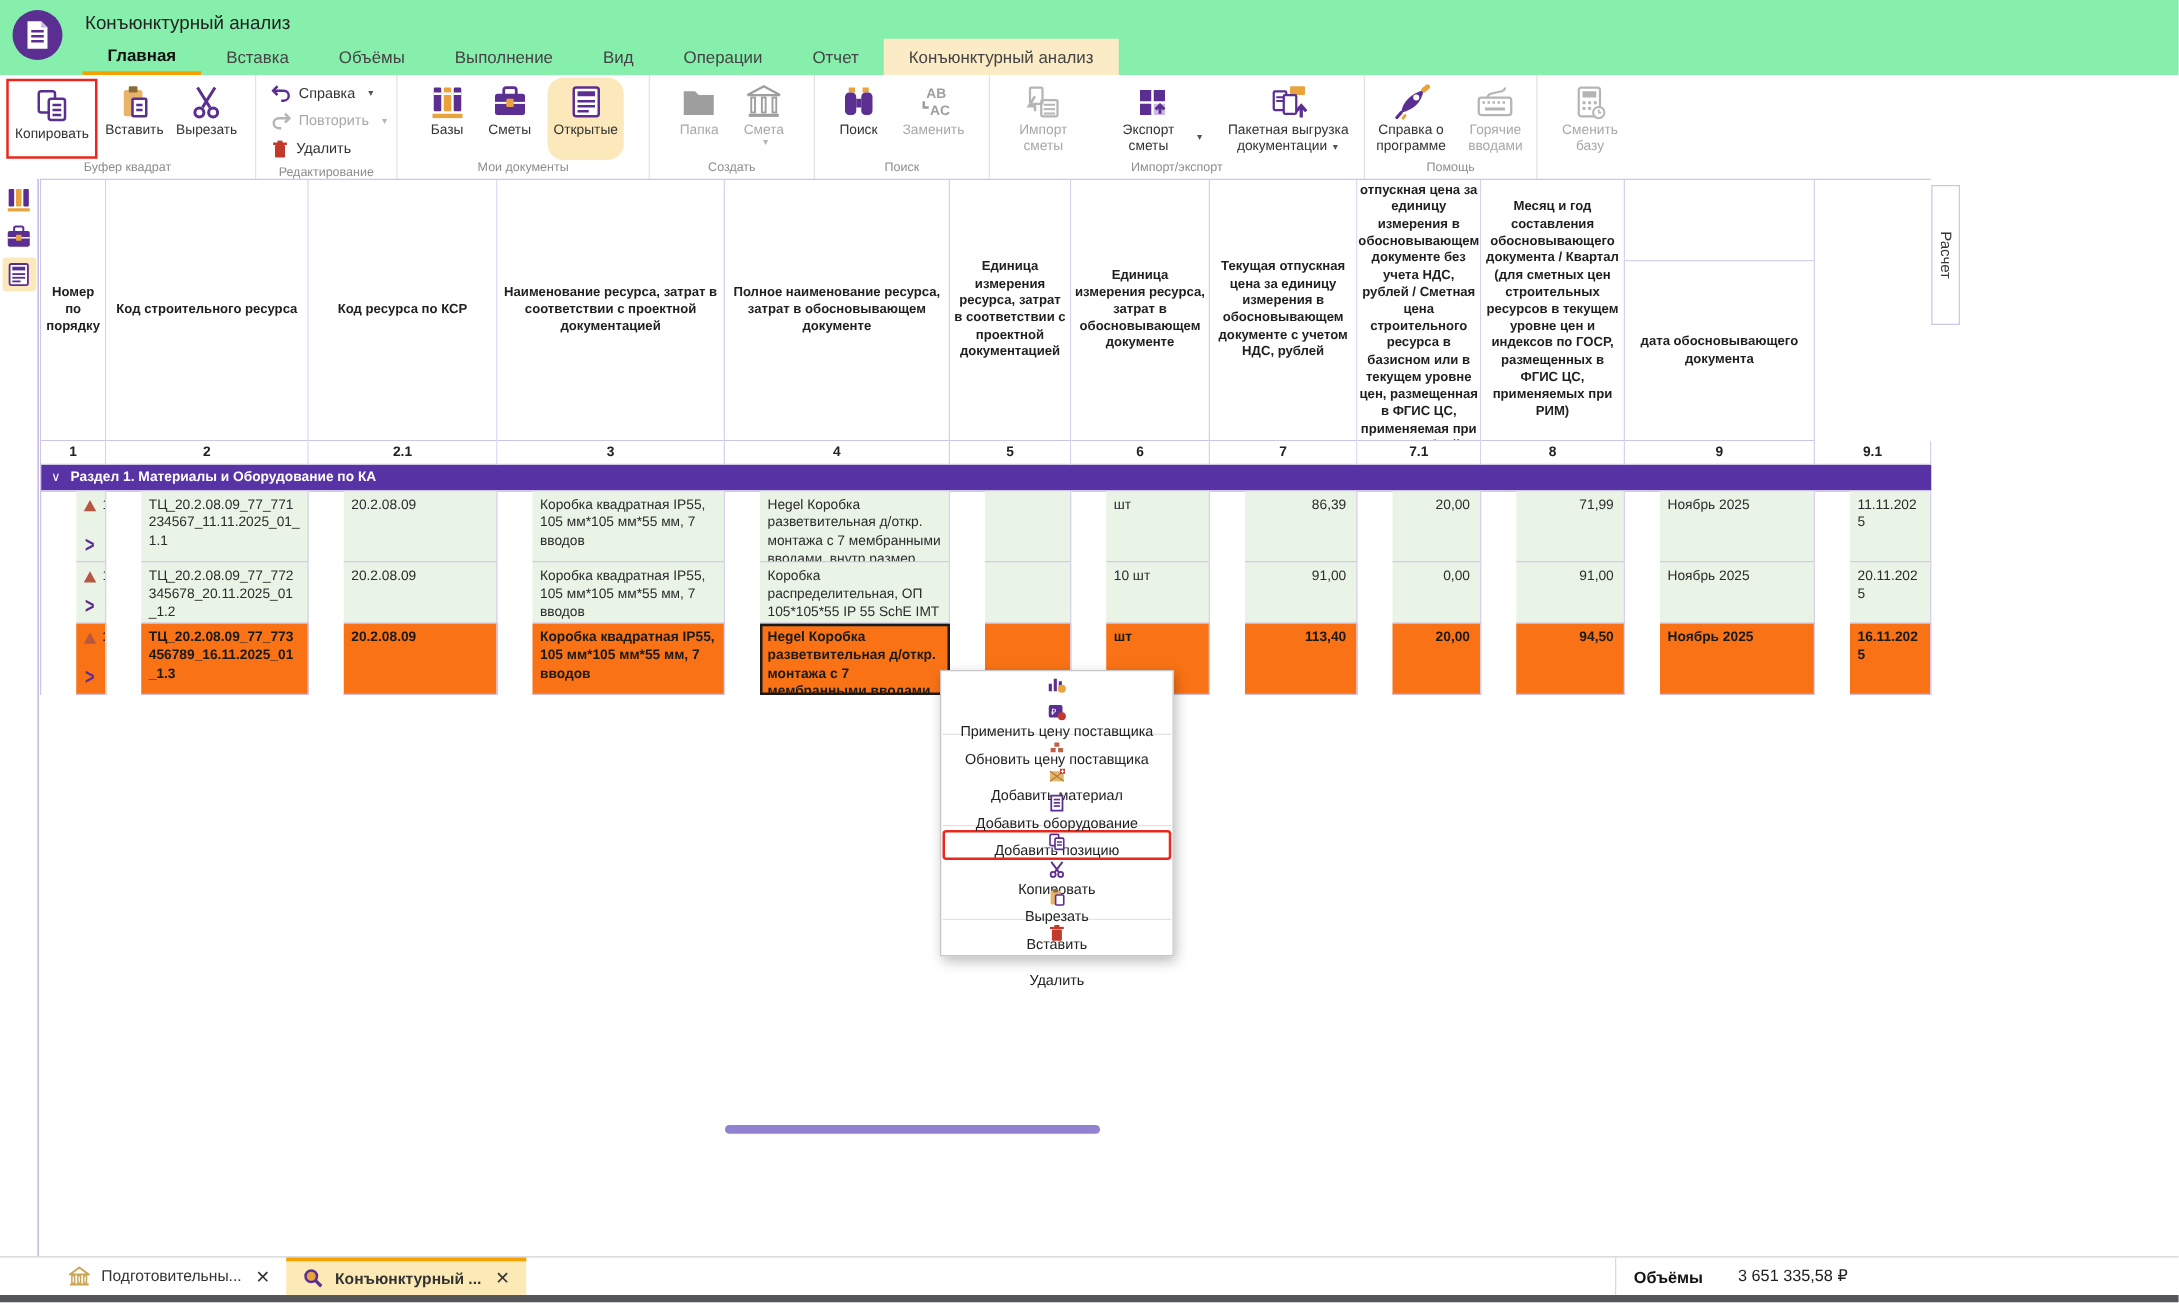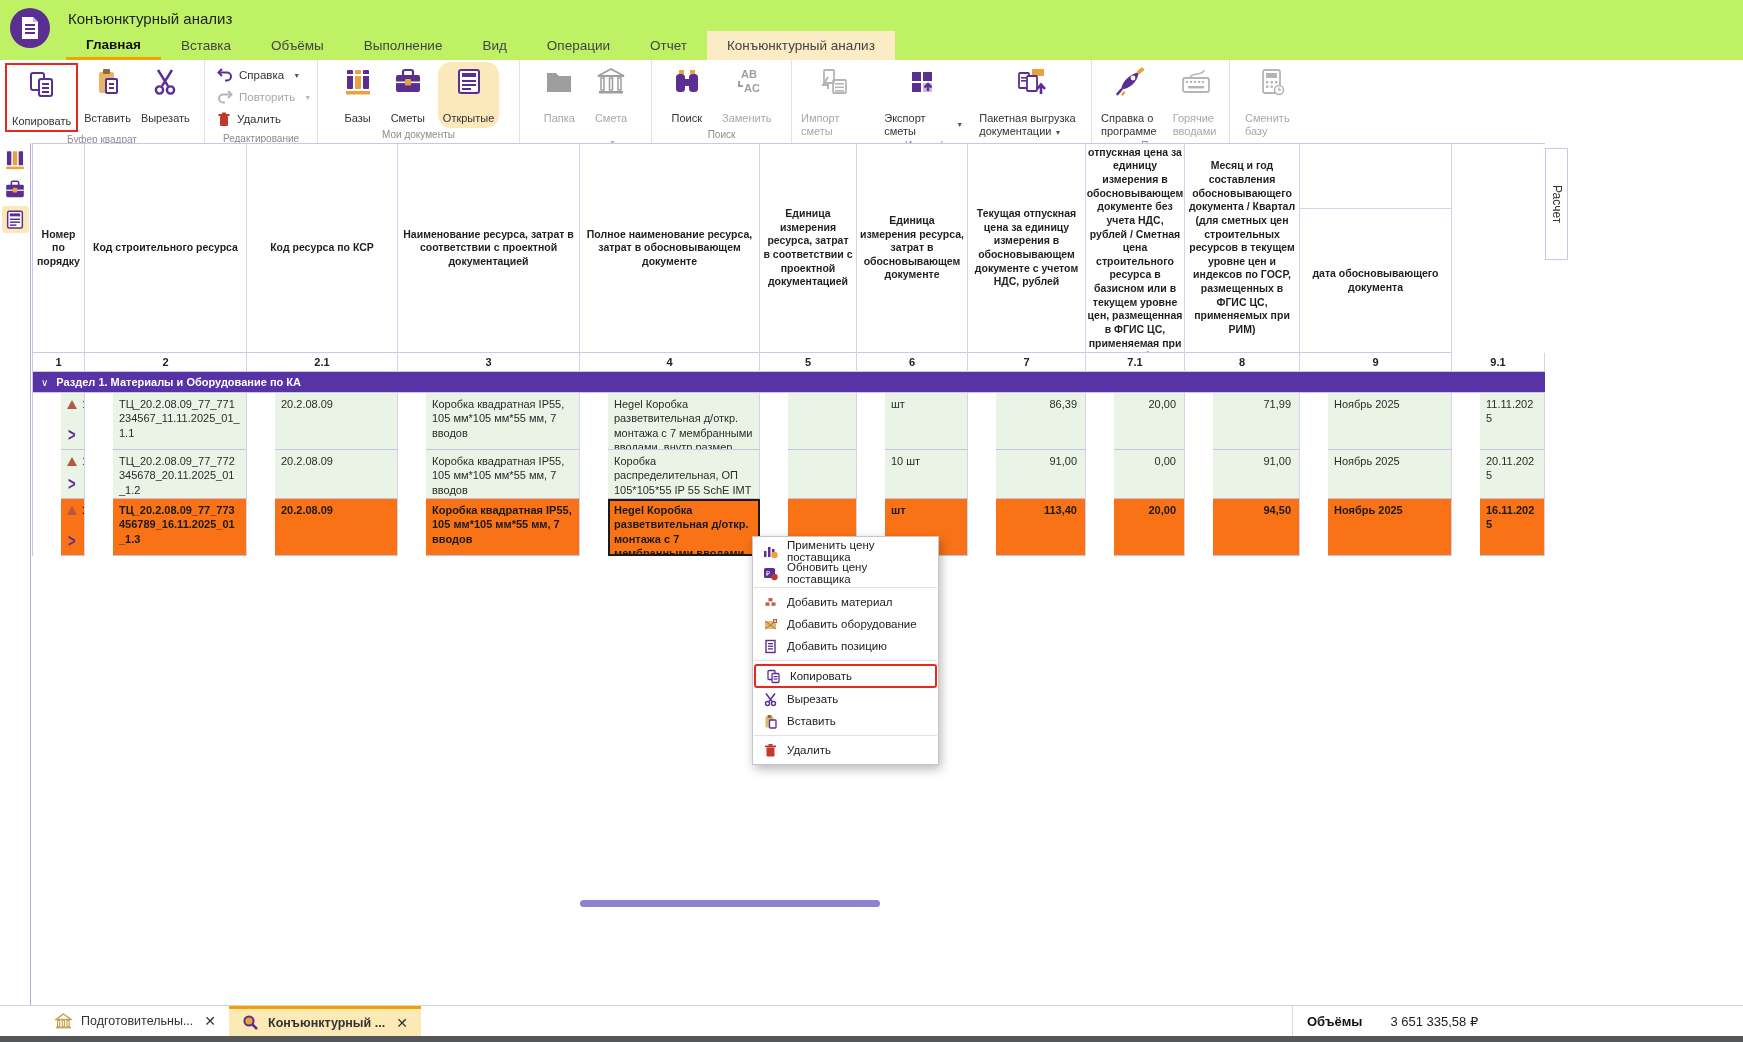--- a/index.html
+++ b/index.html
@@ -1,36 +1,36 @@
 <!DOCTYPE html>
 <html><head>
 <meta charset="utf-8">
 <style>
   * { margin:0; padding:0; box-sizing:border-box; }
   html,body { width:1743px; height:1042px; overflow:hidden; background:#fff;
     font-family:"Liberation Sans","DejaVu Sans",sans-serif; }
   #app { position:relative; width:1743px; height:1042px; background:#fff; }
 
   
-  .titlebar { position:absolute; top:0; left:0; right:0; height:60px; background:#bef264; }
+  .titlebar { position:absolute; top:0; left:0; right:0; height:60px; background:#86efac; }
   .logo { position:absolute; left:10px; top:8px; width:40px; height:40px; border-radius:50%;
     background:#5b2e91; display:flex; align-items:center; justify-content:center; }
   .app-title { position:absolute; left:68px; top:10px; font-size:15px; color:#222; }
   .rtabs { position:absolute; left:66px; bottom:0; height:29px; display:flex; align-items:stretch; }
   .rtab { padding:0 20px; font-size:13.5px; color:#444; display:flex; align-items:center; cursor:default; }
   .rtab.active { font-weight:bold; color:#111; border-bottom:3px solid #f5a200; }
   .rtab.hl { background:#fbecc5; }
 
   
   .ribbon { position:absolute; top:60px; left:0; height:83px; width:1743px; display:flex; background:#fff; }
   .rg { display:flex; flex-direction:column; border-right:1px solid #e2e2e2; }
   .rg-btns { flex:1; display:flex; align-items:stretch; padding:2px 4px 0 4px; }
   .rg-label { text-align:center; font-size:10px; color:#8d8d8d; padding:1px 0 3px 0; white-space:nowrap; }
   .rbtn { display:flex; flex-direction:column; align-items:center; justify-content:flex-start;
-    gap:14px; padding:4px 5px 2px 5px; font-size:11px; color:#333; 
+    gap:0; padding:4px 5px 2px 5px; font-size:11px; color:#333; text-align:center;
     line-height:1.15; background:none; border:none; cursor:default; }
   .rbtn .ic { height:32px; display:flex; align-items:center; justify-content:center; }
   .rbtn.dis { color:#a8a8a8; }
   .rbtn.yel { background:#fbe9bc; border-radius:13px; }
   .redbox { border:2px solid #e8281e; margin:1px; display:flex; }
   .caret { font-size:7px; color:#555; margin-left:3px; }
   .dis .caret { color:#b5b5b5; }
   .stack { display:flex; flex-direction:column; justify-content:center; gap:4px; padding:4px 8px; }
   .srow { display:flex; align-items:center; gap:6px; font-size:11.5px; color:#333; height:18px; }
   .srow.dis { color:#a8a8a8; }
@@ -80,22 +80,22 @@
     justify-content:center; writing-mode:vertical-rl; font-size:12px; color:#333; }
 
   
   .hscroll { position:absolute; left:32px; top:899px; width:1513px; height:9px; }
   .hthumb { position:absolute; left:548px; top:1px; width:300px; height:7px;
     background:#9181d1; border-radius:4px; }
 
   
   .ctx { position:absolute; left:752px; top:536px; width:187px; background:#fff;
     border:1px solid #c6c6c6; box-shadow:2px 4px 10px rgba(0,0,0,.28); padding:3px 0; z-index:20; }
-  .mi { height:22px; display:flex; align-items:center; gap:9px; padding:0 10px;
-    font-size:11.5px; color:#222; cursor:default; }
+  .mi { height:22px; display:flex; align-items:center; gap:25px; padding:0 10px;
+    font-size:11.5px; color:#222; cursor:default;flex-direction:column; }
   .mi .mic { width:15px; height:15px; flex:0 0 15px; display:flex; align-items:center; justify-content:center; }
   .msep { height:1px; background:#e2e2e2; margin:3px 1px; }
   .mi.hl { border:2px solid #e8281e; border-radius:3px; margin:0 1px; height:24px; }
 
   
   .btabs { position:absolute; left:0; top:1005px; width:1743px; height:31px;
     border-top:1px solid #d2d2d2; background:#fff; display:flex; align-items:stretch; }
   .btabs .sp { width:42px; }
   .btab { display:flex; align-items:center; gap:9px; padding:0 13px; font-size:12.5px; color:#333; cursor:pointer; }
   .btab.active { background:#fbe9b6; border-top:3px solid #f5a200; font-weight:bold; }

